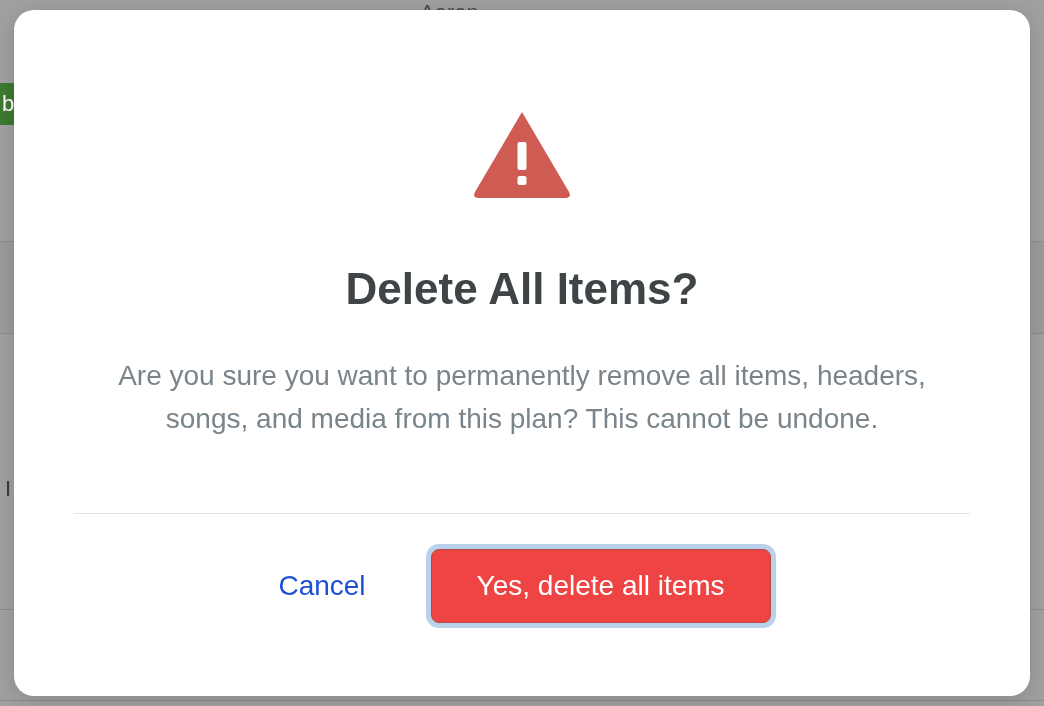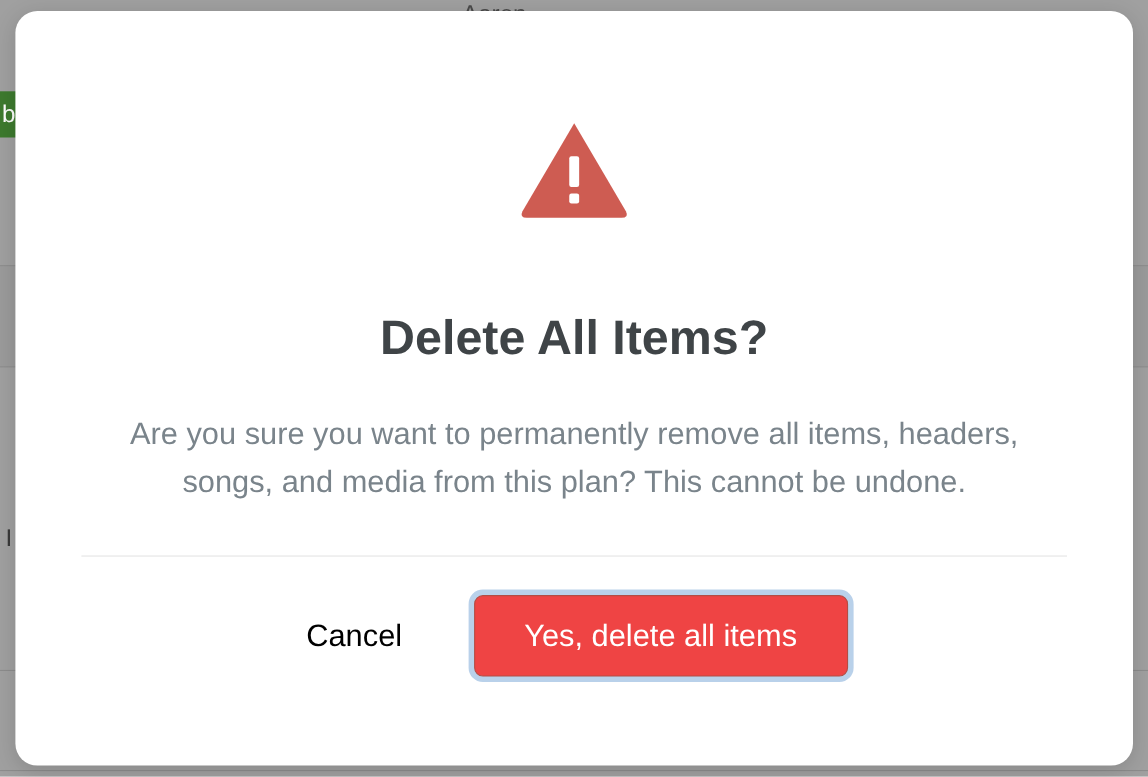--- a/index.html
+++ b/index.html
@@ -105,47 +105,46 @@
     }
     .warning-icon {
       margin-bottom: 60px;
     }
     .modal-title {
       font-size: 44px;
       font-weight: 600;
       color: #3f4447;
       margin-bottom: 40px;
       text-align: center;
-      margin-top: 18px;
     }
     .modal-body {
       font-size: 28px;
       line-height: 1.55;
       color: #7a848b;
       text-align: center;
       max-width: 820px;
-      margin-bottom: 45px;
+      margin-bottom: 72px;
     }
     .divider {
       width: 100%;
       max-width: 930px;
       height: 1px;
       background: #e4e4e4;
       margin-bottom: 35px;
     }
     .button-row {
       display: flex;
       align-items: center;
       justify-content: center;
       gap: 60px;
     }
     .cancel-button {
       background: transparent;
       border: none;
-      color: #000000;
+      color: #1d4ed8;
       font-size: 28px;
       cursor: pointer;
       font-family: inherit;
       padding: 10px 5px;
     }
     .confirm-button {
       background: #ef4444;
       border: 1px solid #b34d44;
       color: #ffffff;
       font-size: 28px;

